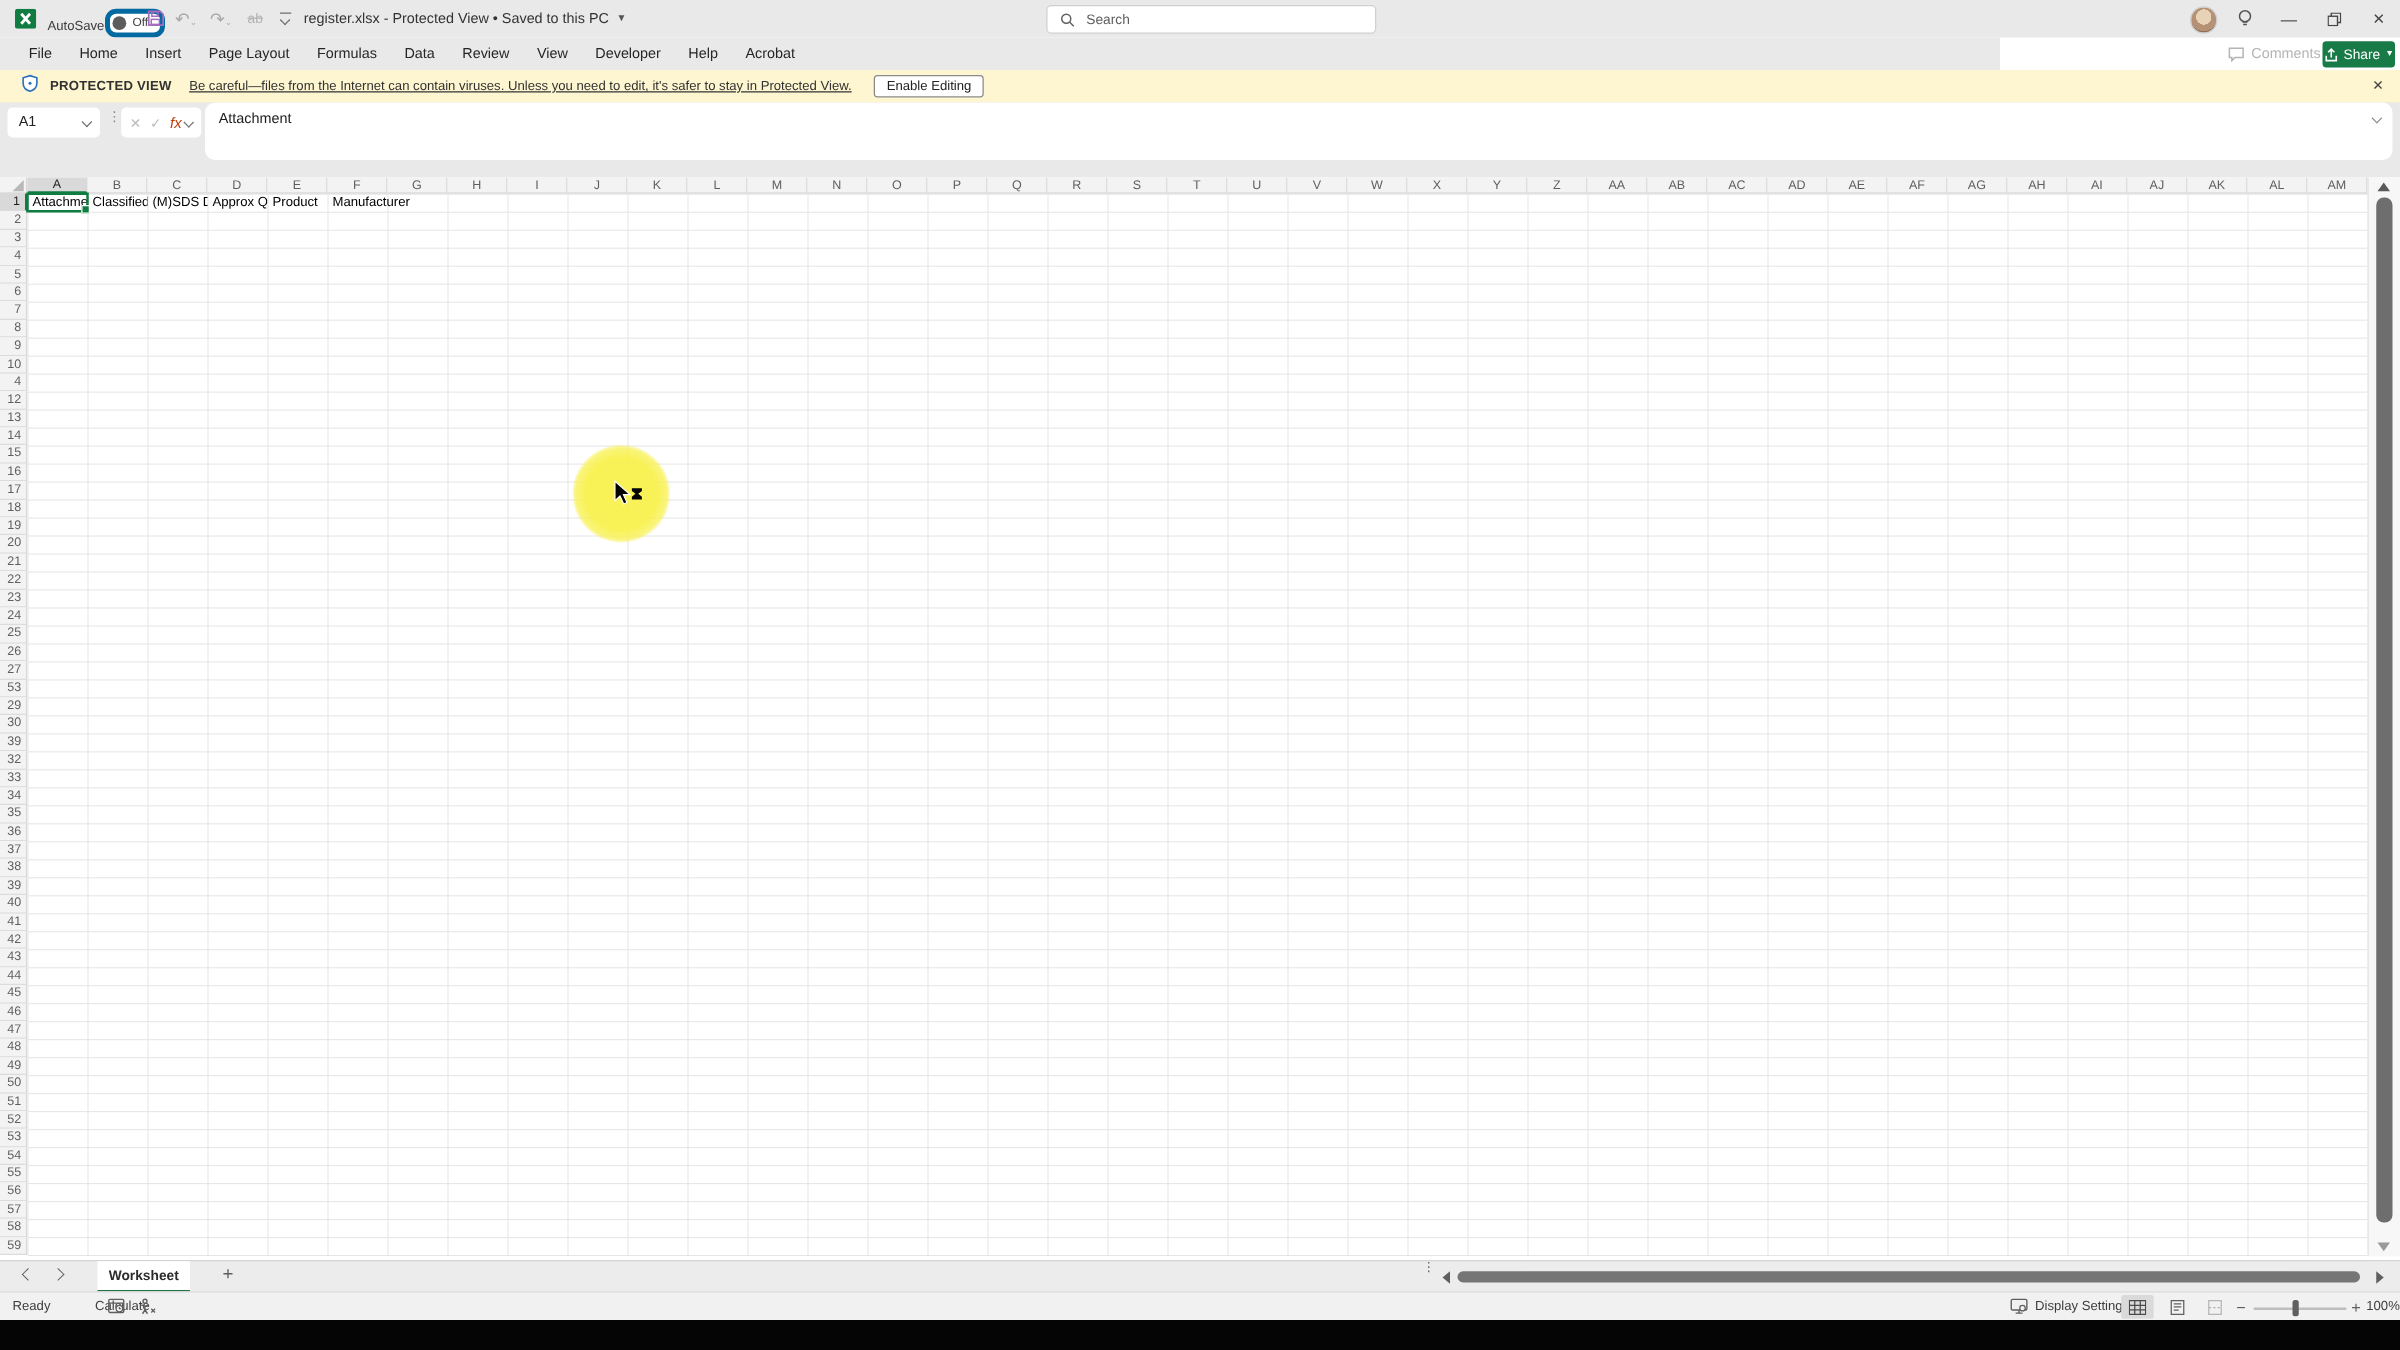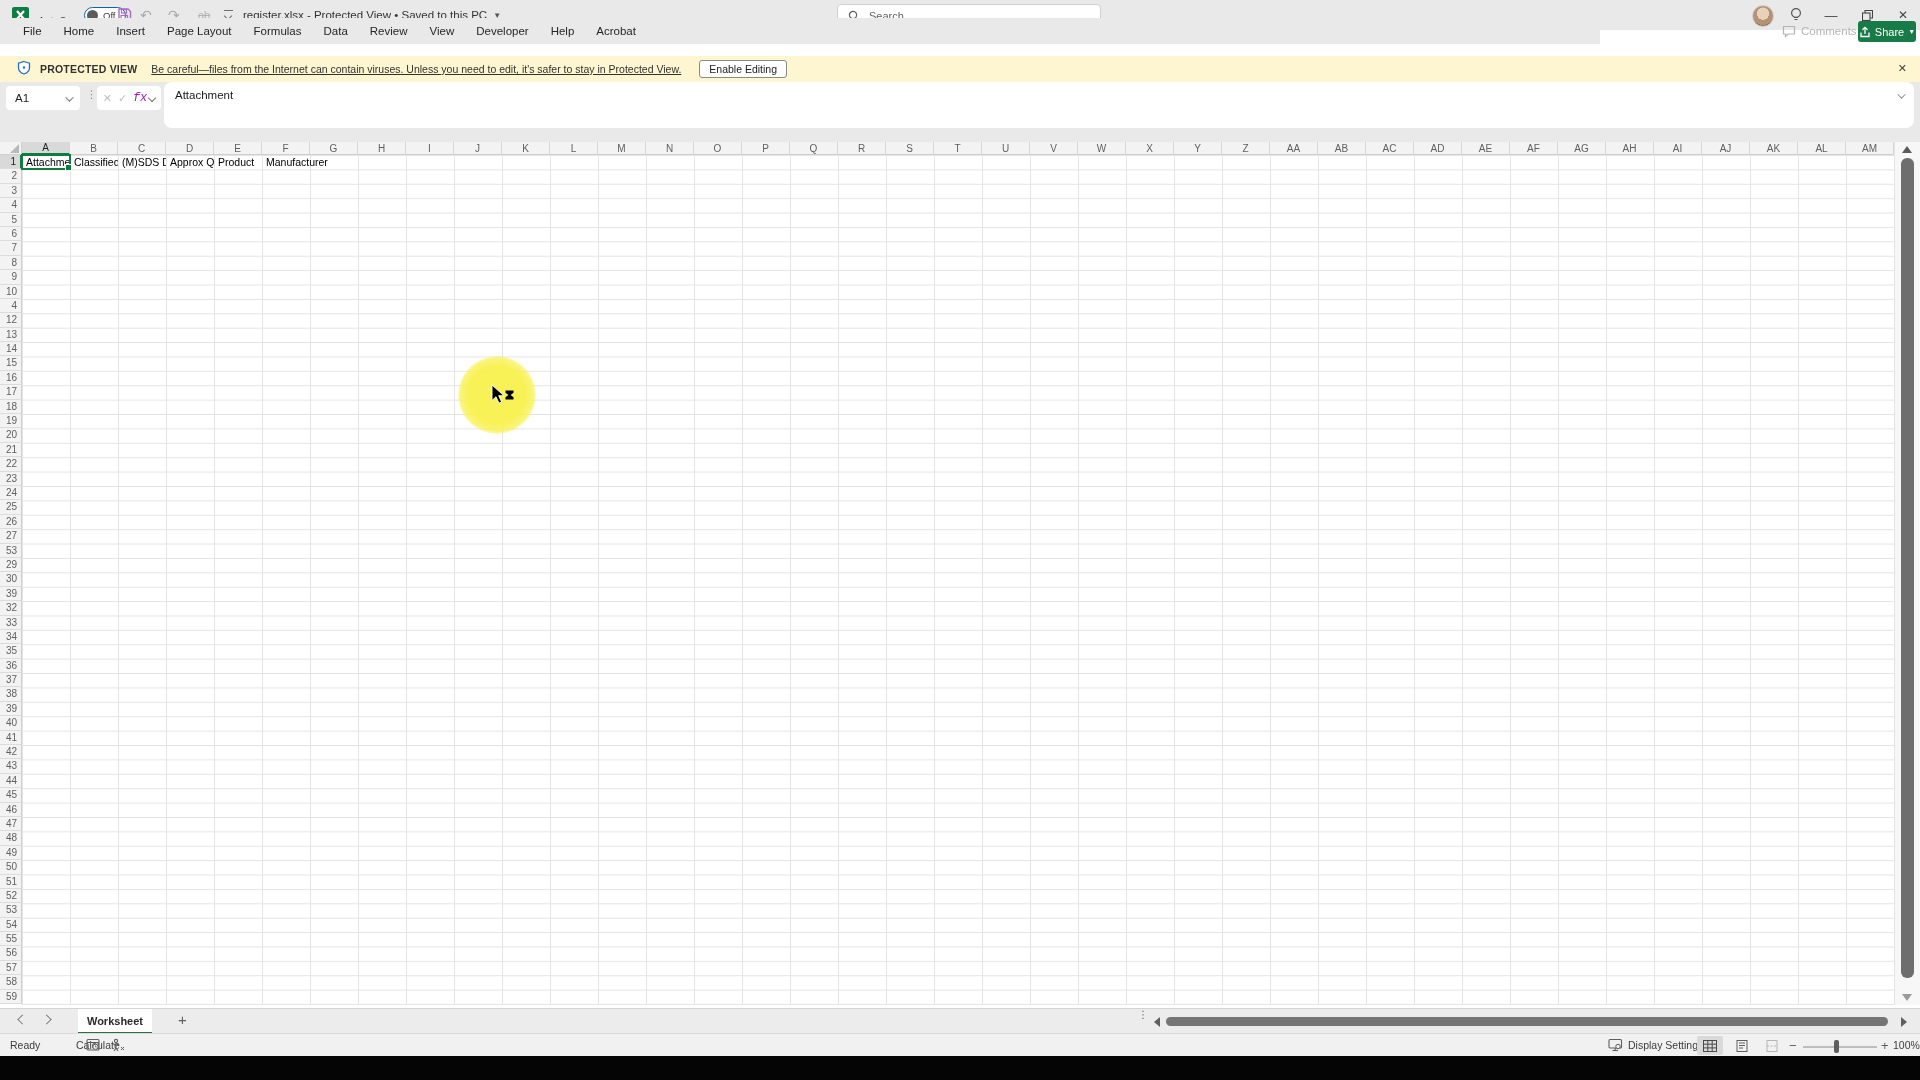--- a/index.html
+++ b/index.html
@@ -4,41 +4,41 @@
 <style>
   html,body{margin:0;padding:0;background:#000;}
   #root{position:relative;width:1920px;height:1080px;background:#fff;overflow:hidden;
         font-family:"Liberation Sans",sans-serif;-webkit-font-smoothing:antialiased;}
   .abs{position:absolute;}
 
   
   .titlebar{left:0;top:0;width:1920px;height:30px;background:#e9e9e9;}
   .xl-logo{left:12px;top:7px;}
   .autosave-label{left:38px;top:15px;font-size:10.5px;color:#3b3b3b;}
-  .as-toggle{left:84px;top:7px;width:40px;height:15px;background:#fff;border:1px solid #0369a1;border-radius:9px;}
+  .as-toggle{left:84px;top:7px;width:40px;height:15px;background:#fff;border:4px solid #0369a1;border-radius:9px;}
   .as-knob{left:2px;top:2px;width:11px;height:11px;border-radius:50%;background:#5c5c5c;}
   .as-off{left:18px;top:2px;font-size:9.5px;color:#3b3b3b;}
   .qat-icon{top:7px;color:#a9a9a9;font-size:14px;line-height:16px;}
   .qat-chev{font-size:7px;color:#a9a9a9;}
   .ab-icon{left:198px;top:9px;color:#b3b3b3;font-size:11px;text-decoration:line-through;}
   .ribbon-opt{left:224px;top:10px;width:9px;border-top:1.5px solid #6f6f6f;}
   .ribbon-opt i{position:absolute;left:1px;top:2px;width:5px;height:5px;border-right:1.5px solid #6f6f6f;border-bottom:1.5px solid #6f6f6f;transform:rotate(45deg);}
   .win-title{left:243px;top:9px;font-size:11.5px;color:#333;}
   .win-title-chev{display:inline-block;margin-left:6px;font-size:8px;color:#555;transform:translateY(-1px);}
   .search-box{left:837px;top:4px;width:262px;height:21px;background:#fff;border:1px solid #d0d0d0;border-radius:4px;display:flex;align-items:center;}
   .search-box svg{margin-left:10px;}
   .search-ph{margin-left:9px;font-size:11px;color:#5f5f5f;}
   .avatar{left:1752px;top:5px;width:20px;height:20px;border-radius:50%;background:radial-gradient(circle at 50% 38%,#e8d3b8 0 38%,#b59275 39% 70%,#8f7257 71%);border:1px solid #cfcfcf;}
   .bulb{left:1789px;top:7px;}
   .win-btn{top:0;width:30px;height:30px;display:flex;align-items:center;justify-content:center;color:#444;}
   .min-btn{left:1816px;font-size:13px;}
   .close-btn{left:1888px;font-size:12px;}
 
   
-  .menubar{left:0;top:18px;width:1600px;height:26px;background:#e9e9e9;}
+  .menubar{left:0;top:30px;width:1600px;height:26px;background:#e9e9e9;}
   .menu-items{position:absolute;left:12px;top:0;height:26px;display:flex;}
   .menu-item{padding:0 11px;font-size:11.5px;color:#262626;display:flex;align-items:center;}
   .comments-btn{left:1782px;top:4px;height:18px;display:flex;align-items:center;color:#b4b4b4;font-size:11.5px;}
   .comments-btn svg{margin-right:5px;}
   .share-btn{left:1858px;top:3px;width:58px;height:21px;background:#187a46;border-radius:3px;display:flex;align-items:center;justify-content:center;color:#fff;font-size:11px;}
   .share-btn svg{margin-right:4px;}
   .share-chev{margin-left:4px;font-size:7px;}
 
   
   .banner{left:0;top:56px;width:1920px;height:26px;background:#fdf6d0;border-bottom:1px solid #eee3b3;display:flex;align-items:center;}
@@ -50,21 +50,21 @@
 
   
   .formula-strip{left:0;top:82px;width:1920px;height:60px;background:#e9e9e9;}
   .name-box{left:6px;top:86px;width:74px;height:24px;background:#fff;border-radius:4px;display:flex;align-items:center;}
   .name-box-text{margin-left:9px;font-size:11.5px;color:#222;text-align:right;}
   .name-box-chev{position:absolute;right:7px;top:8px;width:6px;height:6px;border-right:1.3px solid #666;border-bottom:1.3px solid #666;transform:rotate(45deg) scale(.85);}
   .fx-dots{left:86px;top:90px;font-size:11px;color:#8a8a8a;letter-spacing:0;line-height:8px;}
   .fx-box{left:97px;top:86px;width:64px;height:24px;background:#fff;border-radius:4px;display:flex;align-items:center;justify-content:space-evenly;}
   .fx-x{color:#bdbdbd;font-size:11px;}
   .fx-check{color:#bdbdbd;font-size:11px;}
-  .fx-fx{color:#a21caf;font-size:12px;font-style:italic;font-family:Liberation Mono, monospace;}
+  .fx-fx{color:#c2410c;font-size:12px;font-style:italic;font-family:Liberation Sans, sans-serif;}
   .fx-chev{width:5px;height:5px;border-right:1.2px solid #777;border-bottom:1.2px solid #777;transform:rotate(45deg);margin-left:-4px;}
   .formula-input{left:164px;top:82px;width:1750px;height:46px;background:#fff;border-radius:8px;}
   .formula-text{position:absolute;left:11px;top:7px;font-size:11.5px;color:#1a1a1a;}
   .formula-expand{position:absolute;right:9px;top:9px;width:6px;height:6px;border-right:1.3px solid #888;border-bottom:1.3px solid #888;transform:rotate(45deg) scale(.85);}
 
   
   .hdr-row{left:0;top:142px;height:13px;display:flex;}
   .select-all{width:22px;height:13px;background:#f3f3f3;border-right:1px solid #cfcfcf;border-bottom:1px solid #cfcfcf;position:relative;box-sizing:border-box;}
   .select-all i{position:absolute;right:2px;bottom:1px;width:0;height:0;border-left:9px solid transparent;border-bottom:9px solid #b9b9b9;}
   .col-h{width:48px;height:13px;box-sizing:border-box;background:#f3f3f3;border-right:1px solid #d6d6d6;border-bottom:1px solid #cfcfcf;

